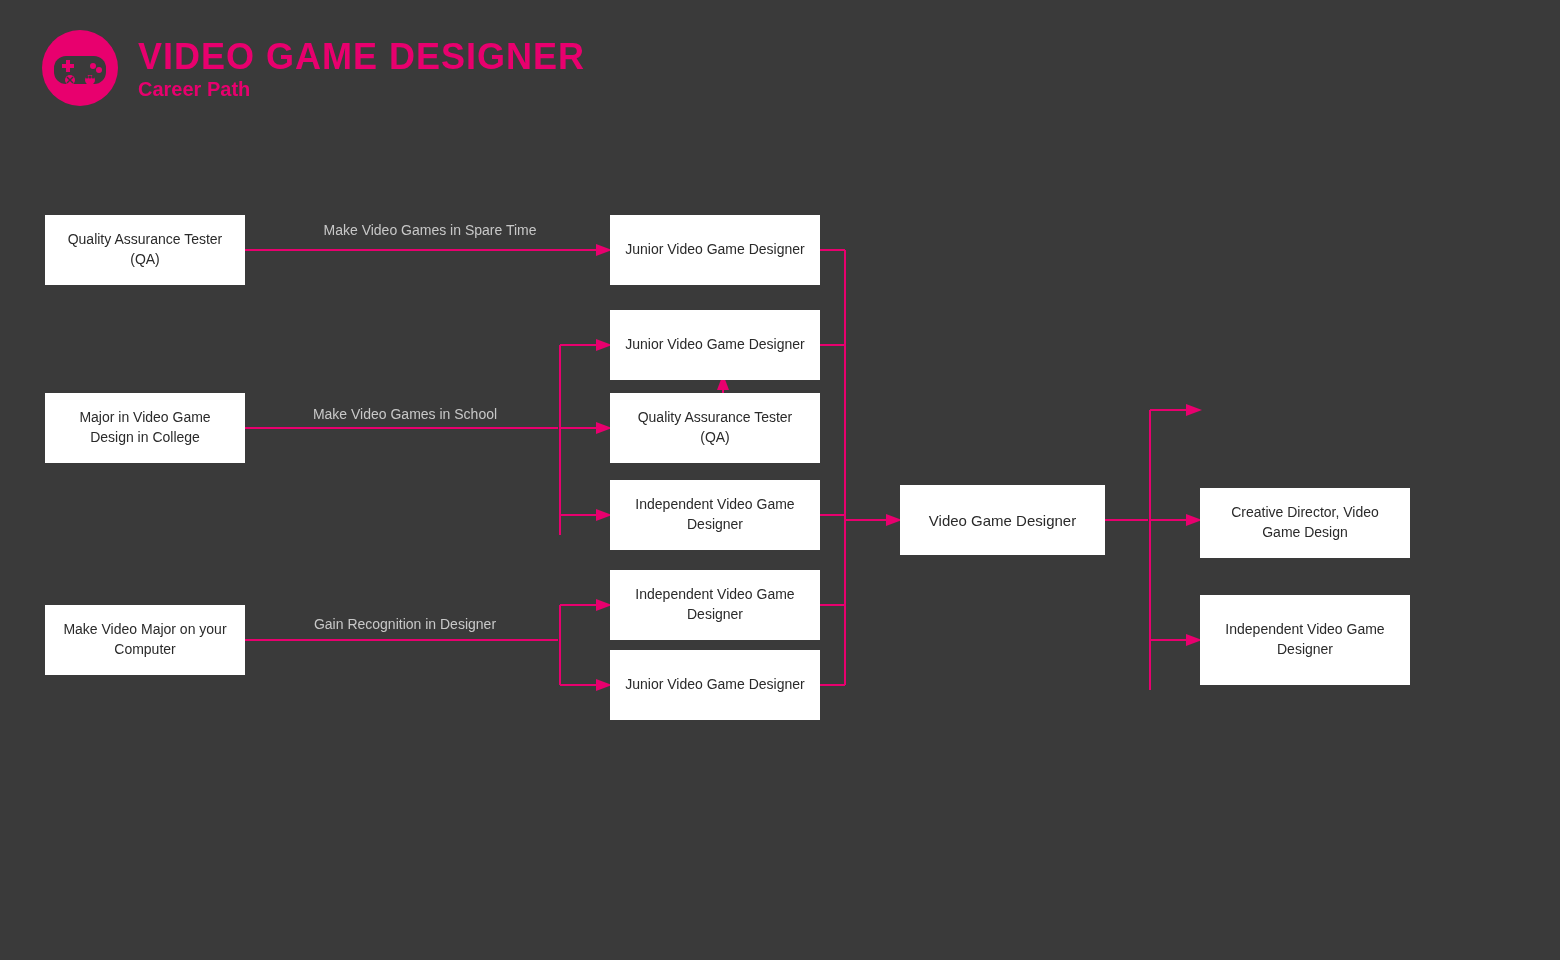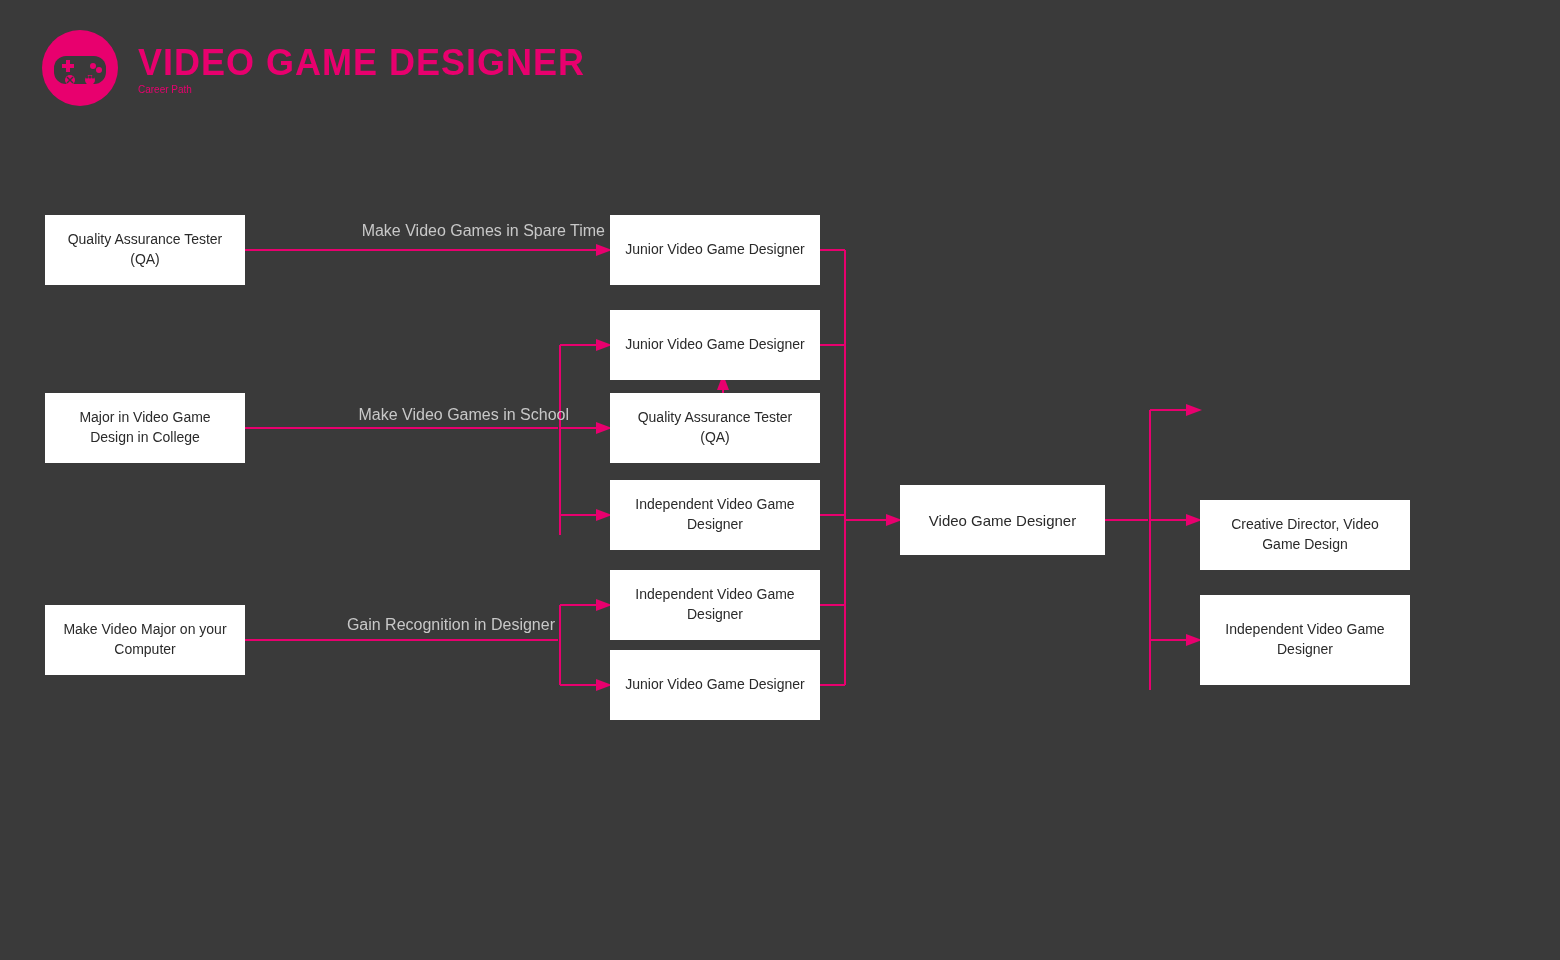--- a/index.html
+++ b/index.html
@@ -23,23 +23,23 @@
       height: 80px;
       margin-right: 18px;
     }
     .header-text .title {
       font-size: 36px;
       font-weight: 900;
       color: #e8006e;
       letter-spacing: 1px;
     }
     .header-text .subtitle {
-      font-size: 10px;
+      font-size: 20px;
       color: #e8006e;
-      font-weight: 400;
+      font-weight: 700;
     }
 
     
     .diagram {
       position: absolute;
       top: 150px;
       left: 0;
       width: 1496px;
       height: 800px;
     }
@@ -56,22 +56,22 @@
       font-size: 14px;
       color: #2a2a2a;
       line-height: 1.4;
       padding: 10px 12px;
     }
 
     
     .arrow-label {
       position: absolute;
       color: #c8c8c8;
-      font-size: 16px;
-      text-align: right;
+      font-size: 14px;
+      text-align: center;
     }
 
     svg.arrows {
       position: absolute;
       top: 0;
       left: 0;
       width: 1560px;
       height: 800px;
       overflow: visible;
     }
@@ -172,21 +172,21 @@
   <div class="box" style="left:45px; top:243px; width:200px; height:70px;">
     <span>Major in Video Game Design in College</span>
   </div>
 
   <div class="box" style="left:45px; top:455px; width:200px; height:70px;">
     <span>Make Video Major on your Computer</span>
   </div>
 
   <div class="arrow-label" style="left:255px; top:72px; width:350px;">Make Video Games in Spare Time</div>
 
-  <div class="arrow-label" style="left:269px; top:256px; width:300px;">Make Video Games in School</div>
+  <div class="arrow-label" style="left:255px; top:256px; width:300px;">Make Video Games in School</div>
 
   <div class="arrow-label" style="left:255px; top:466px; width:300px;">Gain Recognition in Designer</div>
 
   <div class="box" style="left:610px; top:65px; width:210px; height:70px;">
     <span>Junior Video Game Designer</span>
   </div>
 
   <div class="box" style="left:610px; top:160px; width:210px; height:70px;">
     <span>Junior Video Game Designer</span>
   </div>
@@ -205,21 +205,21 @@
 
   <div class="box" style="left:610px; top:500px; width:210px; height:70px;">
     <span>Junior Video Game Designer</span>
   </div>
 
   <div class="box" style="left:900px; top:335px; width:205px; height:70px; font-size:15px; font-weight:500;">
     <span>Video Game Designer</span>
   </div>
 
 
-  <div class="box" style="left:1200px; top:350px; width:210px; height:70px;">
+  <div class="box" style="left:1200px; top:338px; width:210px; height:70px;">
     <span>Creative Director, Video Game Design</span>
   </div>
 
   <div class="box" style="left:1200px; top:445px; width:210px; height:90px;">
     <span>Independent Video Game Designer</span>
   </div>
 
 </div>
 
 </body></html>

